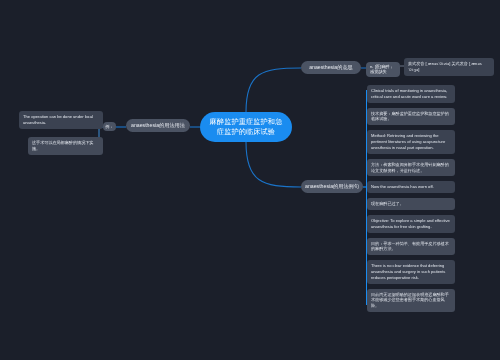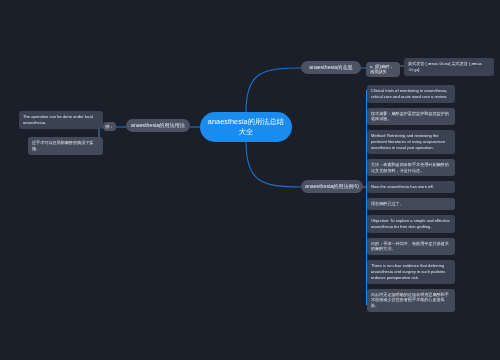--- a/index.html
+++ b/index.html
@@ -167,21 +167,21 @@
 
     <path d="M 400 66 L 404 66" fill="none" stroke="#5b6personal" stroke-width="0"></path>
     <path d="M 400 66 L 404 66" fill="none" stroke="#6d7687" stroke-width="1"></path>
 
     <path d="M 363 187 L 367 187" fill="none" stroke="#1a8cf0" stroke-width="1.1"></path>
   </svg>
 
   <div class="accent-bar" style="left:366px; top:90px; height:215px;"></div>
 
   <div class="node root">
-    <span>anaesthesia的用法总结大全</span>
+    <span>麻醉监护重症监护和急症监护的临床试验</span>
   </div>
 
   <div class="node branch branch-left">
     <span>anaesthesia的用法用法</span>
   </div>
 
   <div class="node chip chip-left">
     <span>例：</span>
   </div>
 

